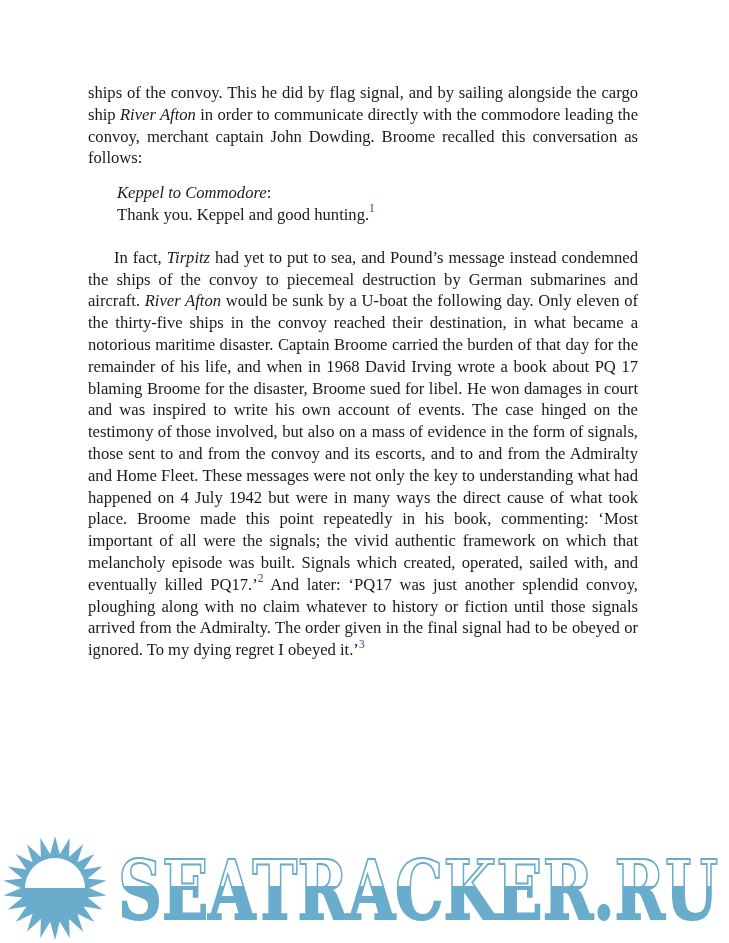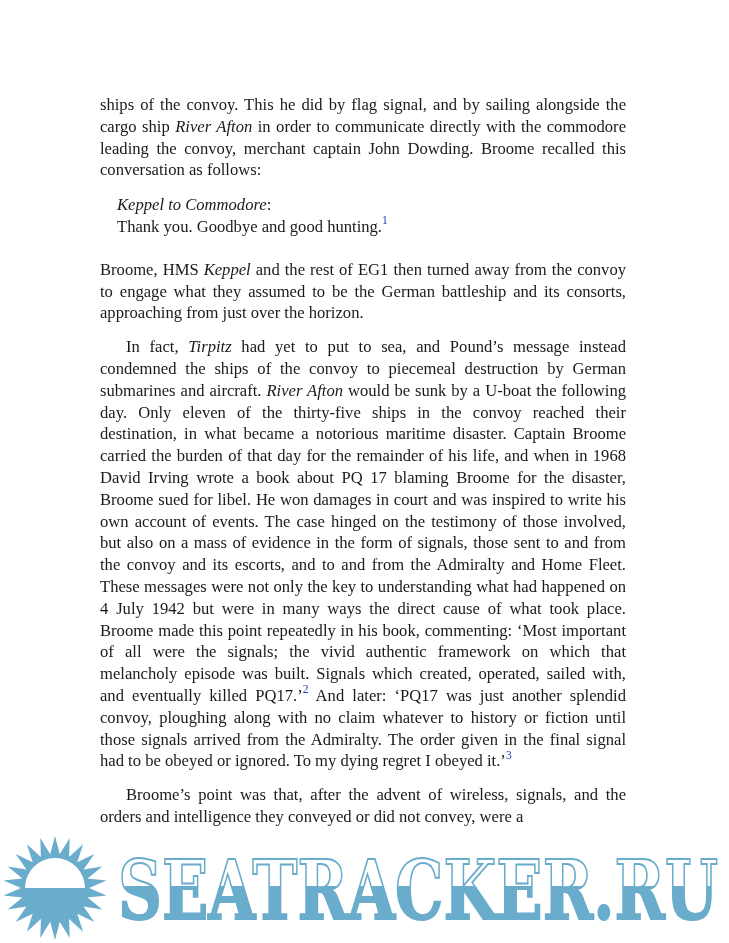--- a/index.html
+++ b/index.html
@@ -2,21 +2,21 @@
 <html><head>
   <meta charset="utf-8">
   <style>
     html, body { margin: 0; padding: 0; background: #ffffff; }
     body { width: 729px; height: 943px; position: relative; overflow: hidden; }
     .page {
       position: absolute; left: 88px; top: 82px; width: 550px;
       font-family: "Liberation Serif", "DejaVu Serif", serif;
       font-size: 16.6px; line-height: 21.8px; color: #1a1a1a;
     }
-    .para { margin: 12px; text-align: justify; text-align-last: left; }
+    .para { margin: 0; text-align: justify; text-align-last: left; }
     .indent { text-indent: 26px; }
     .dialog { margin: 13px 0 21px 29px; }
     .dlg-row { display: flex; align-items: flex-end; }
     .dlg-speaker { font-style: italic; width: 180px; flex: none; white-space: nowrap; }
     .dlg-speaker .colon { font-style: normal; }
     .dlg-line { width: 314px; }
     .dlg-row.r1 .dlg-line { padding-left: 6px; }
     .dlg-row.r2 .dlg-line { padding-left: 0px; }
     em { font-style: italic; }
     sup.fn { color: #1a3db5; font-size: 11.5px; line-height: 0; vertical-align: super; position: relative; top: -1px; }
@@ -26,29 +26,27 @@
 <body>
 
 <div class="page">
   <p class="para"><span>ships of the convoy. This he did by flag signal, and by sailing alongside the cargo ship </span><em>River Afton</em><span> in order to communicate directly with the commodore leading the convoy, merchant captain John Dowding. Broome recalled this conversation as follows:</span></p>
 
   <div class="dialog">
     <div class="dlg-row r1">
       <div class="dlg-speaker"><span>Keppel to Commodore</span><span class="colon">:</span></div>
     </div>
     <div class="dlg-row r2">
-      <div class="dlg-line"><span>Thank you. Goodbye and good hunting.</span><sup class="fn">1</sup></div>
+      <div class="dlg-line"><span>Thank you. Keppel and good hunting.</span><sup class="fn">1</sup></div>
     </div>
   </div>
 
-  <p class="para"><span>Broome, HMS </span><em>Keppel</em><span> and the rest of EG1 then turned away from the convoy to engage what they assumed to be the German battleship and its consorts, approaching from just over the horizon.</span></p>
 
   <p class="para indent"><span>In fact, </span><em>Tirpitz</em><span> had yet to put to sea, and Pound’s message instead condemned the ships of the convoy to piecemeal destruction by German submarines and aircraft. </span><em>River Afton</em><span> would be sunk by a U-boat the following day. Only eleven of the thirty-five ships in the convoy reached their destination, in what became a notorious maritime disaster. Captain Broome carried the burden of that day for the remainder of his life, and when in 1968 David Irving wrote a book about PQ 17 blaming Broome for the disaster, Broome sued for libel. He won damages in court and was inspired to write his own account of events. The case hinged on the testimony of those involved, but also on a mass of evidence in the form of signals, those sent to and from the convoy and its escorts, and to and from the Admiralty and Home Fleet. These messages were not only the key to understanding what had happened on 4 July 1942 but were in many ways the direct cause of what took place. Broome made this point repeatedly in his book, commenting: ‘Most important of all were the signals; the vivid authentic framework on which that melancholy episode was built. Signals which created, operated, sailed with, and eventually killed PQ17.’</span><sup class="fn">2</sup><span> And later: ‘PQ17 was just another splendid convoy, ploughing along with no claim whatever to history or fiction until those signals arrived from the Admiralty. The order given in the final signal had to be obeyed or ignored. To my dying regret I obeyed it.’</span><sup class="fn">3</sup></p>
 
-  <p class="para indent"><span>Broome’s point was that, after the advent of wireless, signals, and the orders and intelligence they conveyed or did not convey, were a</span></p>
 </div>
 
 <div class="wm">
   <svg width="729" height="107" viewBox="0 0 729 107">
     <defs>
       <clipPath id="bottomHalf">
           <rect x="0" y="50" width="729" height="60"></rect>
         </clipPath>
       <clipPath id="sunTop">
           <rect x="0" y="0" width="120" height="52"></rect>

